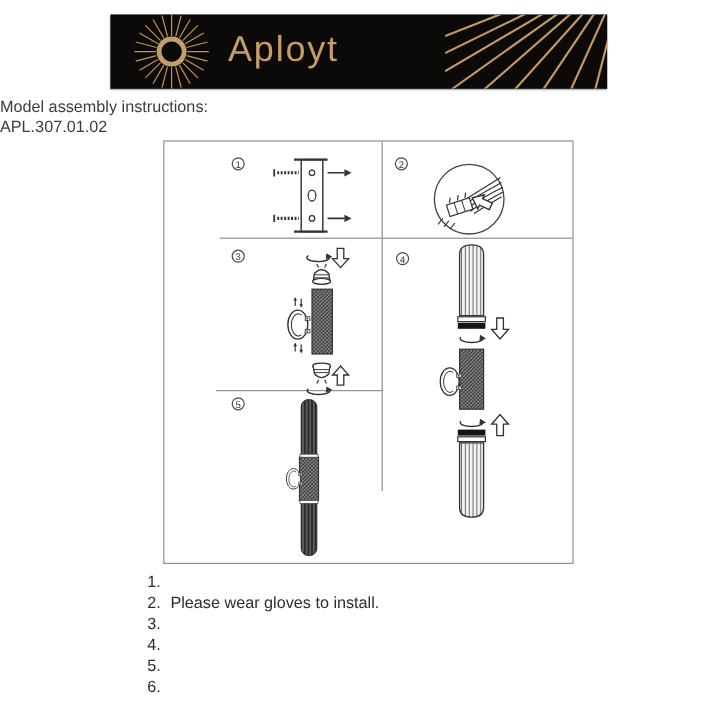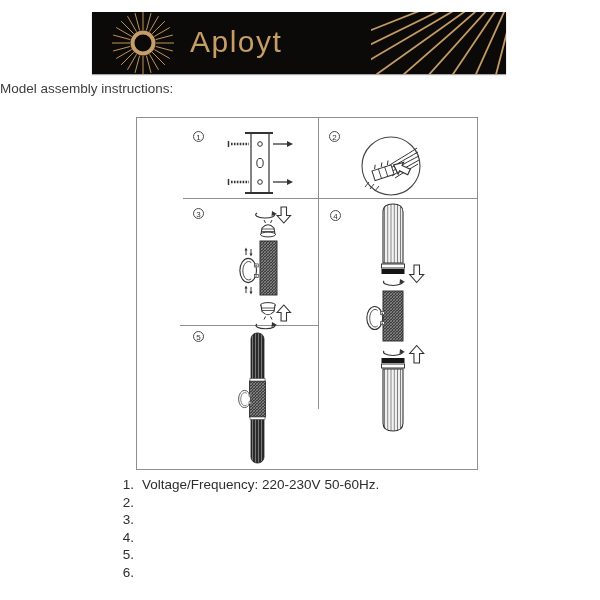--- a/index.html
+++ b/index.html
@@ -81,20 +81,21 @@
     <circle cx="35" cy="35" r="8" fill="#0c0a09"></circle>
   </svg>
   <div class="brand">Aployt</div>
   <svg class="rays" width="135" height="62">
     <path stroke="#c39a63" stroke-width="1.8" fill="none" stroke-linecap="round" d="M152,-42L-20,26M152,-42L-16,40M152,-42L-8,52M152,-42L6,62M152,-42L24,70M152,-42L46,76M152,-42L70,80M152,-42L96,82M152,-42L120,82M152,-42L136,82"></path>
   </svg>
 </div>
 
 <div class="title">
   <div>Model assembly instructions:</div>
+  <div>APL.307.01.02</div>
 </div>
 
 <div class="diagram">
   <div class="vline"></div>
   <div class="hline1"></div>
   <div class="hline2"></div>
 
   <span class="badge b1">1</span>
   <span class="badge b2">2</span>
   <span class="badge b3">3</span>
@@ -186,24 +187,24 @@
     <rect x="16.5" y="57" width="16" height="36" fill="url(#hatch)" stroke="#222" stroke-width="0.8"></rect>
     <rect x="17" y="54.5" width="15" height="2.5" fill="#fff" stroke="#444" stroke-width="0.6"></rect>
     <rect x="17" y="93" width="15" height="2.5" fill="#fff" stroke="#444" stroke-width="0.6"></rect>
     <use href="#sym-bracket" x="5" y="64" width="15" height="22"></use>
   </svg>
 </div>
 
 <div class="list">
   <div class="li">
     <span class="num">1.</span>
-    <span class="txt">Voltage/Frequency: 220-230V 50-60Hz.</span>
   </div>
   <div class="li">
     <span class="num">2.</span>
+    <span class="txt">Please wear gloves to install.</span>
   </div>
   <div class="li">
     <span class="num">3.</span>
   </div>
   <div class="li">
     <span class="num">4.</span>
   </div>
   <div class="li">
     <span class="num">5.</span>
   </div>

